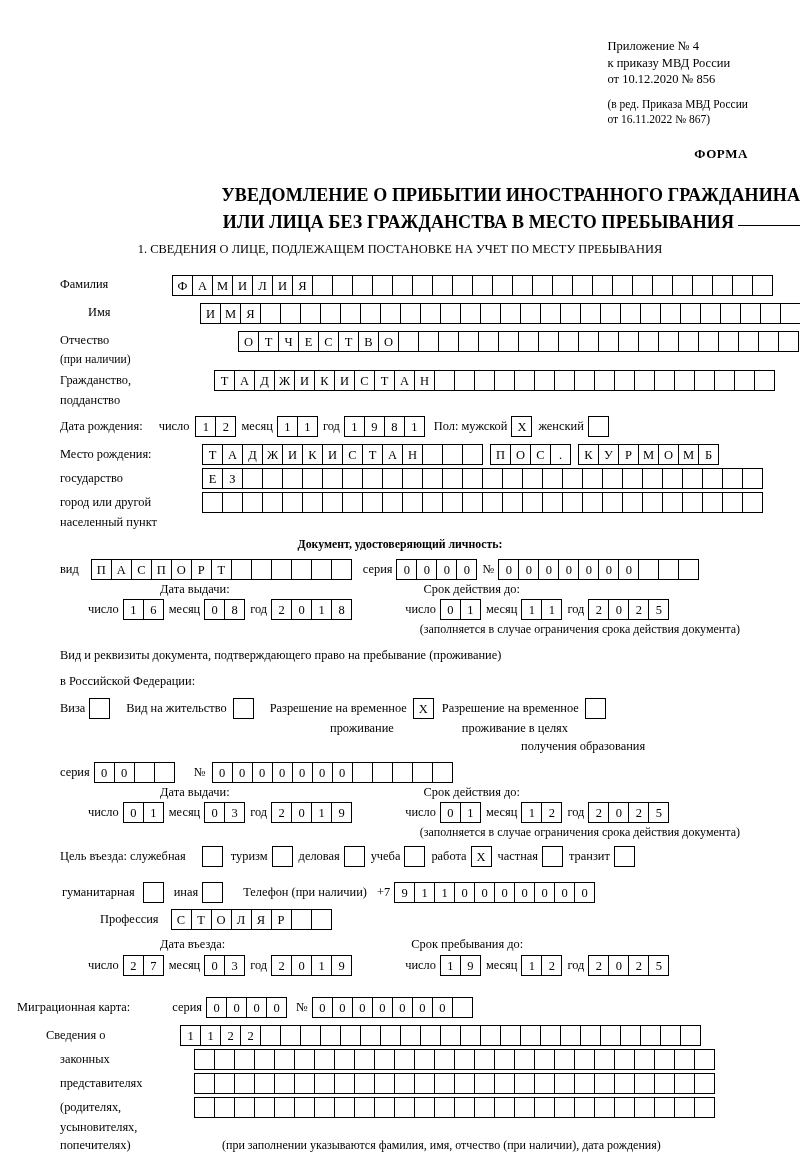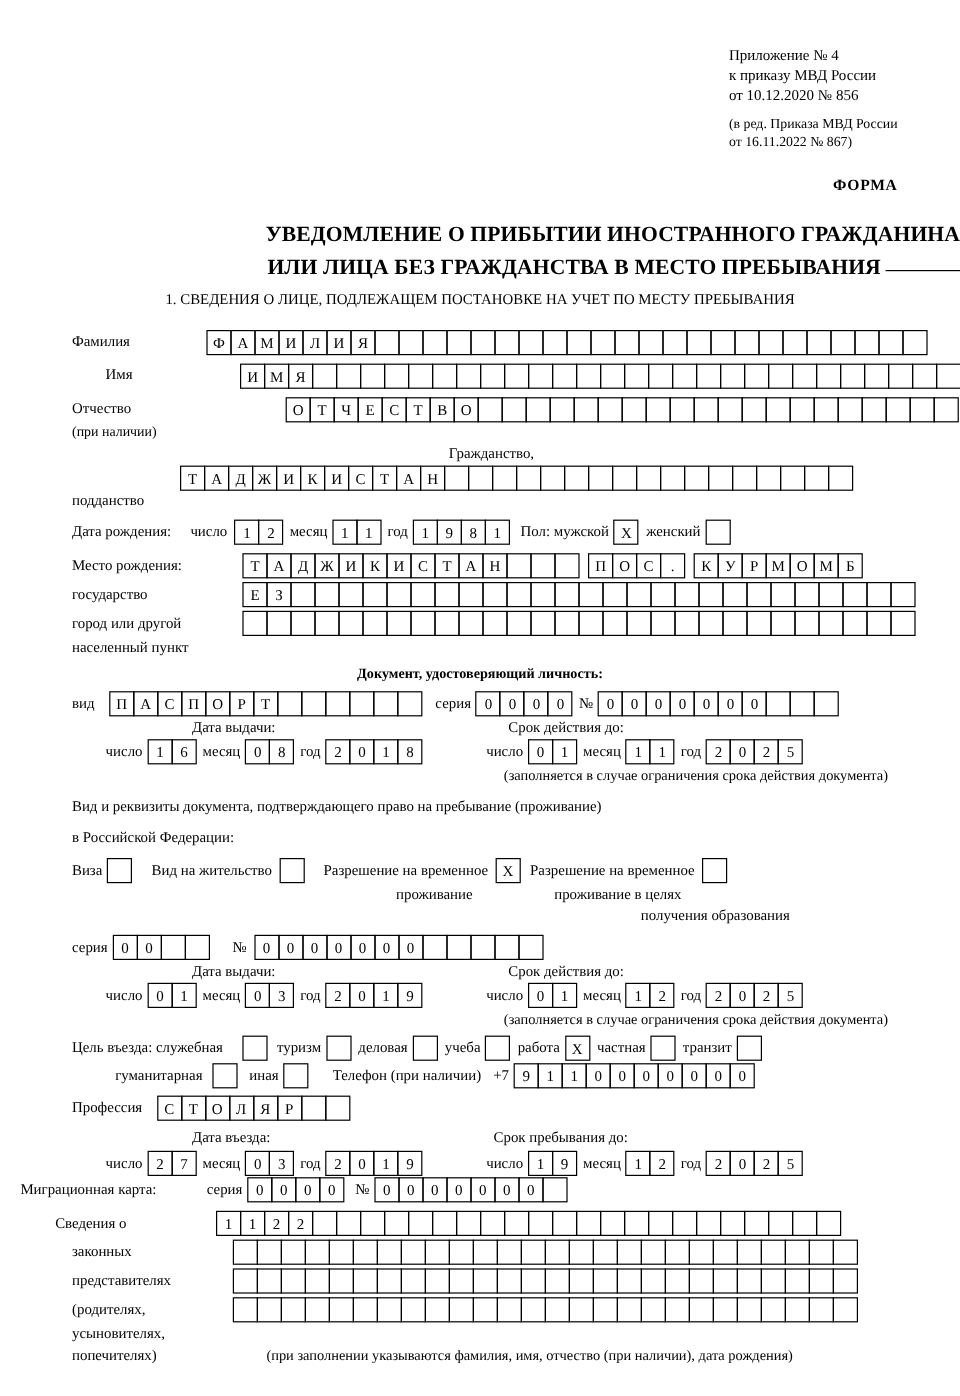--- a/index.html
+++ b/index.html
@@ -266,21 +266,21 @@
           <div class="cell"></div>
           <div class="cell"></div>
           <div class="cell"></div>
           <div class="cell"></div>
         </div>
     </div>
     <div class="row" style="min-height:16px;">
       <div class="left-label-col lbl small">(при наличии)</div>
     </div>
 
-    <div class="row" style="margin-top:1px;flex-direction:column;">
+    <div class="row" style="margin-top:1px;">
       <div class="left-label-col lbl">Гражданство,</div>
       <div style="width:42px"></div>
       <div class="cells">
           <div class="cell">Т</div>
           <div class="cell">А</div>
           <div class="cell">Д</div>
           <div class="cell">Ж</div>
           <div class="cell">И</div>
           <div class="cell">К</div>
           <div class="cell">И</div>
@@ -588,21 +588,21 @@
       <div class="gap6"></div>
       <div class="checkbox"></div>
     </div>
 
     <div class="row" style="min-height:18px; padding-left:0;">
       <div style="width:330px"></div>
       <div class="lbl">проживание</div>
       <div style="width:68px"></div>
       <div class="lbl">проживание в целях</div>
     </div>
-    <div class="row" style="min-height:18px; padding-left:16px;">
+    <div class="row" style="min-height:18px; padding-left:3px;">
       <div style="width:518px"></div>
       <div class="lbl">получения образования</div>
     </div>
 
     <div class="row" style="margin-top:6px;">
       <div class="lbl">серия</div>
       <div class="gap4"></div>
       <div class="cells">
           <div class="cell">0</div>
           <div class="cell">0</div>
@@ -710,21 +710,21 @@
       <div class="gap6"></div>
       <div class="lbl">частная</div>
       <div class="gap4"></div>
       <div class="checkbox"></div>
       <div class="gap6"></div>
       <div class="lbl">транзит</div>
       <div class="gap4"></div>
       <div class="checkbox"></div>
     </div>
 
-    <div class="row" style="margin-top:1px; padding-left:96px;">
+    <div class="row" style="margin-top:14px; padding-left:62px;">
       <div class="lbl">гуманитарная</div>
       <div class="gap8"></div>
       <div class="checkbox"></div>
       <div class="gap10"></div>
       <div class="lbl">иная</div>
       <div class="gap4"></div>
       <div class="checkbox"></div>
       <div class="gap20"></div>
       <div class="lbl">Телефон (при наличии)</div>
       <div class="gap10"></div>
@@ -737,21 +737,21 @@
           <div class="cell">0</div>
           <div class="cell">0</div>
           <div class="cell">0</div>
           <div class="cell">0</div>
           <div class="cell">0</div>
           <div class="cell">0</div>
           <div class="cell">0</div>
         </div>
     </div>
 
-    <div class="row" style="margin-top:5px;">
+    <div class="row" style="margin-top:5px;margin-left:40px;">
       <div class="lbl">Профессия</div>
       <div class="gap12"></div>
       <div class="cells">
           <div class="cell">С</div>
           <div class="cell">Т</div>
           <div class="cell">О</div>
           <div class="cell">Л</div>
           <div class="cell">Я</div>
           <div class="cell">Р</div>
           <div class="cell"></div>
@@ -807,21 +807,21 @@
       <div class="lbl">год</div>
       <div class="gap4"></div>
       <div class="cells">
           <div class="cell">2</div>
           <div class="cell">0</div>
           <div class="cell">2</div>
           <div class="cell">5</div>
         </div>
     </div>
 
-    <div class="row" style="margin-top:0;padding-left:17px;">
+    <div class="row" style="margin-top:20px;padding-left:17px;">
       <div class="lbl">Миграционная карта:</div>
       <div class="gap26" style="width:42px"></div>
       <div class="lbl">серия</div>
       <div class="gap4"></div>
       <div class="cells">
           <div class="cell">0</div>
           <div class="cell">0</div>
           <div class="cell">0</div>
           <div class="cell">0</div>
         </div>

